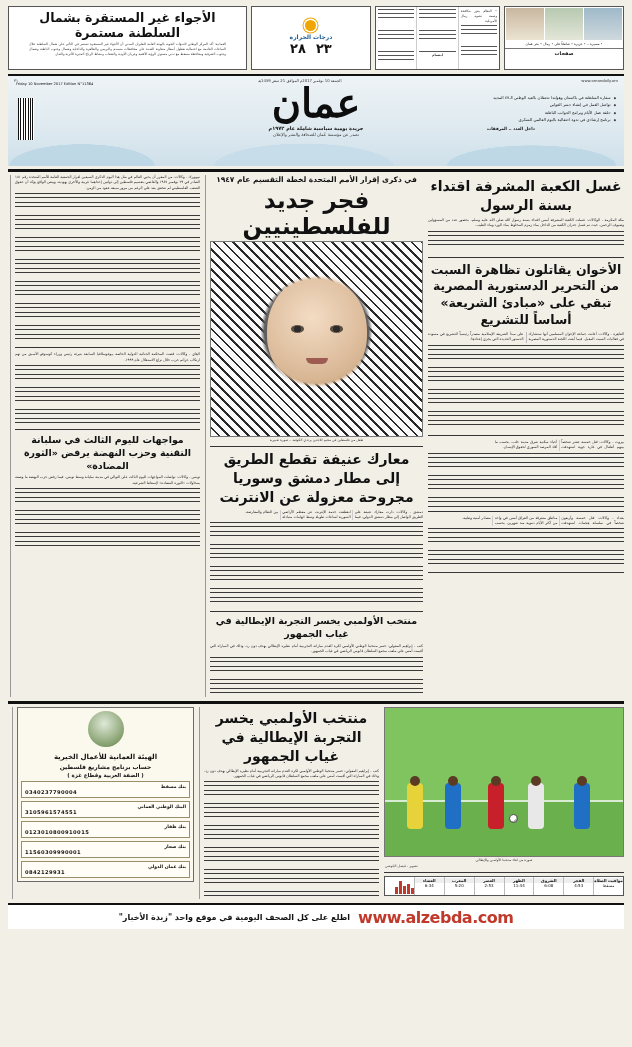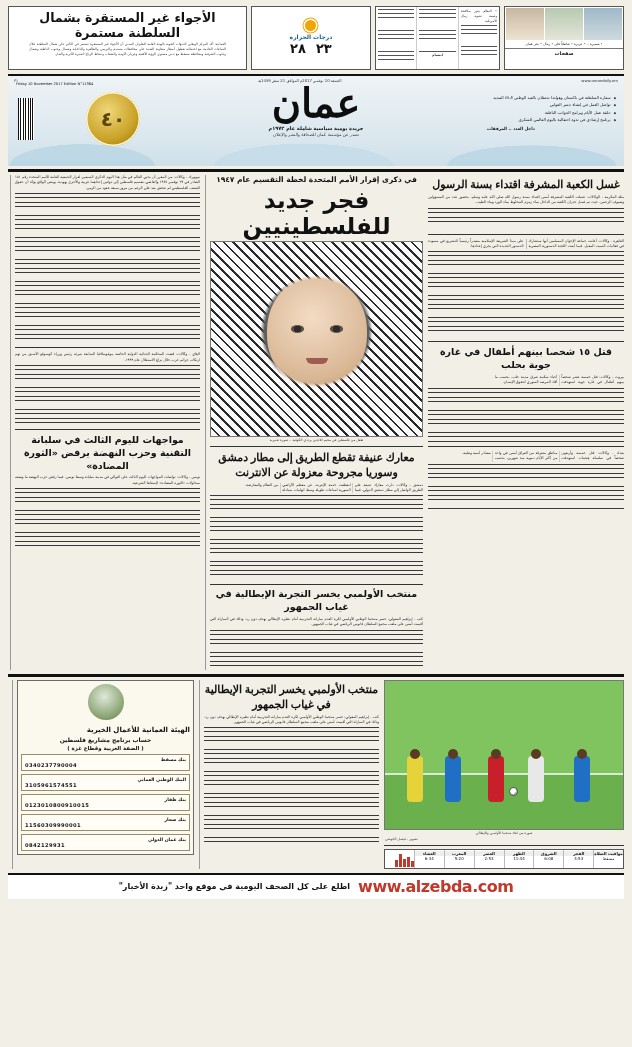--- a/index.html
+++ b/index.html
@@ -116,21 +116,21 @@
   .body-row { display:flex; gap:5px; }
   .col { }
   .colrule { border-left:1px solid #999; padding-left:4px; }
   h2.head-main {
     font-size:23px; font-weight:bold; text-align:center; margin:3px 0 2px 0; letter-spacing:-0.5px;
   }
   .kicker { font-size:7.5px; text-align:center; font-weight:bold; margin-bottom:2px;}
   h3.head {
     font-size:9.5px; font-weight:bold; text-align:center; margin:2px 0 3px 0; line-height:1.35;
   }
-  h3.head.lg { font-size:11px;font-family:Liberation Serif, serif; }
+  h3.head.lg { font-size:14px; }
   h3.head.xl { font-size:12.5px; }
   .photo {
     width:100%; border:1px solid #777;
     background:#b9ac93;
     position:relative; overflow:hidden;
   }
   .photocap { font-size:3.4px; text-align:center; padding:1px; color:#333;}
   
   .child {
     height:196px;
@@ -171,21 +171,21 @@
   .ball { position:absolute; bottom:22%; right:44%; width:9px;height:9px;border-radius:50%;
           background:radial-gradient(circle at 35% 30%, #fff 0 55%, #bbb 56%); border:0.5px solid #555;}
   
   .charity {
     border:1px solid #6b6b6b; background:#fbf8ee; padding:3px;
   }
   .charity .logo { width:100%; text-align:center; }
   .ch-emblem { width:36px;height:36px;border-radius:50%;
     background:radial-gradient(circle at 45% 35%, #dfe9d8, #86a06e 70%, #4d6b3a);
     display:inline-block; }
-  .ch-title { font-size:7px; font-weight:bold; margin-top:2px;}
+  .ch-title { font-size:7px; font-weight:bold; text-align:center; margin-top:2px;}
   .ch-sub { font-size:6px; font-weight:bold; text-align:center; margin-top:2px;}
   .acct { border:1px solid #9a8f6a; background:#fffdf5; margin-top:3px; padding:2px 3px;}
   .acct .bank { font-size:4.6px; font-weight:bold; text-align:right;}
   .acct .num { font-size:5.2px; font-weight:bold; direction:ltr; text-align:left; letter-spacing:.4px;}
   
   .prayer {
     border:1px solid #555; background:#fff; display:flex; font-size:4px; text-align:center;
   }
   .prayer .cell { flex:1; border-left:1px solid #bbb; padding:1px 0;}
   .prayer .cell:last-child{border-left:none;}
@@ -271,42 +271,41 @@
     <div class="mast-bullets">
       <ul>
         <li>سفارة السلطنة في باكستان وهولندا تحتفلان بالعيد الوطني الـ٤٧ المجيد</li>
         <li>تواصل العمل في إنشاء جسر العوابي</li>
         <li>حلقة عمل الأيام وبرامج الجوانب الباطنة</li>
         <li>برنامج إرشادي في ندوة احتفالية باليوم العالمي للسكري</li>
       </ul>
       <div class="inside-line">داخل العدد .. المرفقات</div>
     </div>
 
-    <div class="emblem">٤٠</div>
     <div class="barcode"></div>
     <div style="position:absolute;left:8px;top:6px;font-size:3.6px;">Friday 10 November 2017 Edition N°11364</div>
   </div>
 
   <div class="secrule"></div>
 
   <div class="body-row">
 
     <div class="col" style="width:196px;">
       <h3 class="head lg">غسل الكعبة المشرفة اقتداء بسنة الرسول</h3>
       <div class="tiny2">مكة المكرمة - الوكالات: غسلت الكعبة المشرفة أمس اقتداء بسنة رسول الله صلى الله عليه وسلم، بحضور عدد من المسؤولين وضيوف الرحمن، حيث تم غسل جدران الكعبة من الداخل بماء زمزم المخلوط بماء الورد وماء الطيب.</div>
       <div class="fakelines" style="height:22px;margin-top:2px;"></div>
 
       <div class="rule" style="margin:4px 0;"></div>
 
+      <h3 class="head xl">الأخوان يقاتلون تظاهرة السبت من التحرير الدستورية المصرية تبقي على «مبادئ الشريعة» أساساً للتشريع</h3>
       <div class="tiny2" style="columns:2;column-gap:5px;column-rule:1px solid #bbb;">القاهرة - وكالات: أعلنت جماعة الإخوان المسلمين أنها ستشارك في فعاليات السبت المقبل، فيما أبقت اللجنة الدستورية المصرية على مبدأ الشريعة الإسلامية مصدراً رئيسياً للتشريع في مسودة الدستور الجديدة التي يجري إعدادها.</div>
       <div class="fakelines" style="height:86px;margin-top:2px;"></div>
 
       <div class="rule" style="margin:4px 0;"></div>
 
-      <h3 class="head">قتل ١٥ شخصا بينهم أطفال في غارة جوية بحلب</h3>
       <div class="tiny2" style="columns:3;column-gap:4px;column-rule:1px solid #ccc;">بيروت - وكالات: قتل خمسة عشر شخصاً بينهم أطفال في غارة جوية استهدفت أحياء سكنية شرق مدينة حلب، بحسب ما أفاد المرصد السوري لحقوق الإنسان.</div>
       <div class="fakelines" style="height:54px;margin-top:2px;"></div>
 
       <div class="rule" style="margin:4px 0;"></div>
 
       <div class="tiny2" style="columns:3;column-gap:4px;column-rule:1px solid #ccc;">بغداد - وكالات: قتل خمسة وأربعون شخصاً في سلسلة هجمات استهدفت مناطق متفرقة من العراق أمس في واحد من أكثر الأيام دموية منذ شهرين، بحسب مصادر أمنية وطبية.</div>
       <div class="fakelines" style="height:48px;margin-top:2px;"></div>
     </div>
 
     <div class="col colrule" style="width:218px;">

